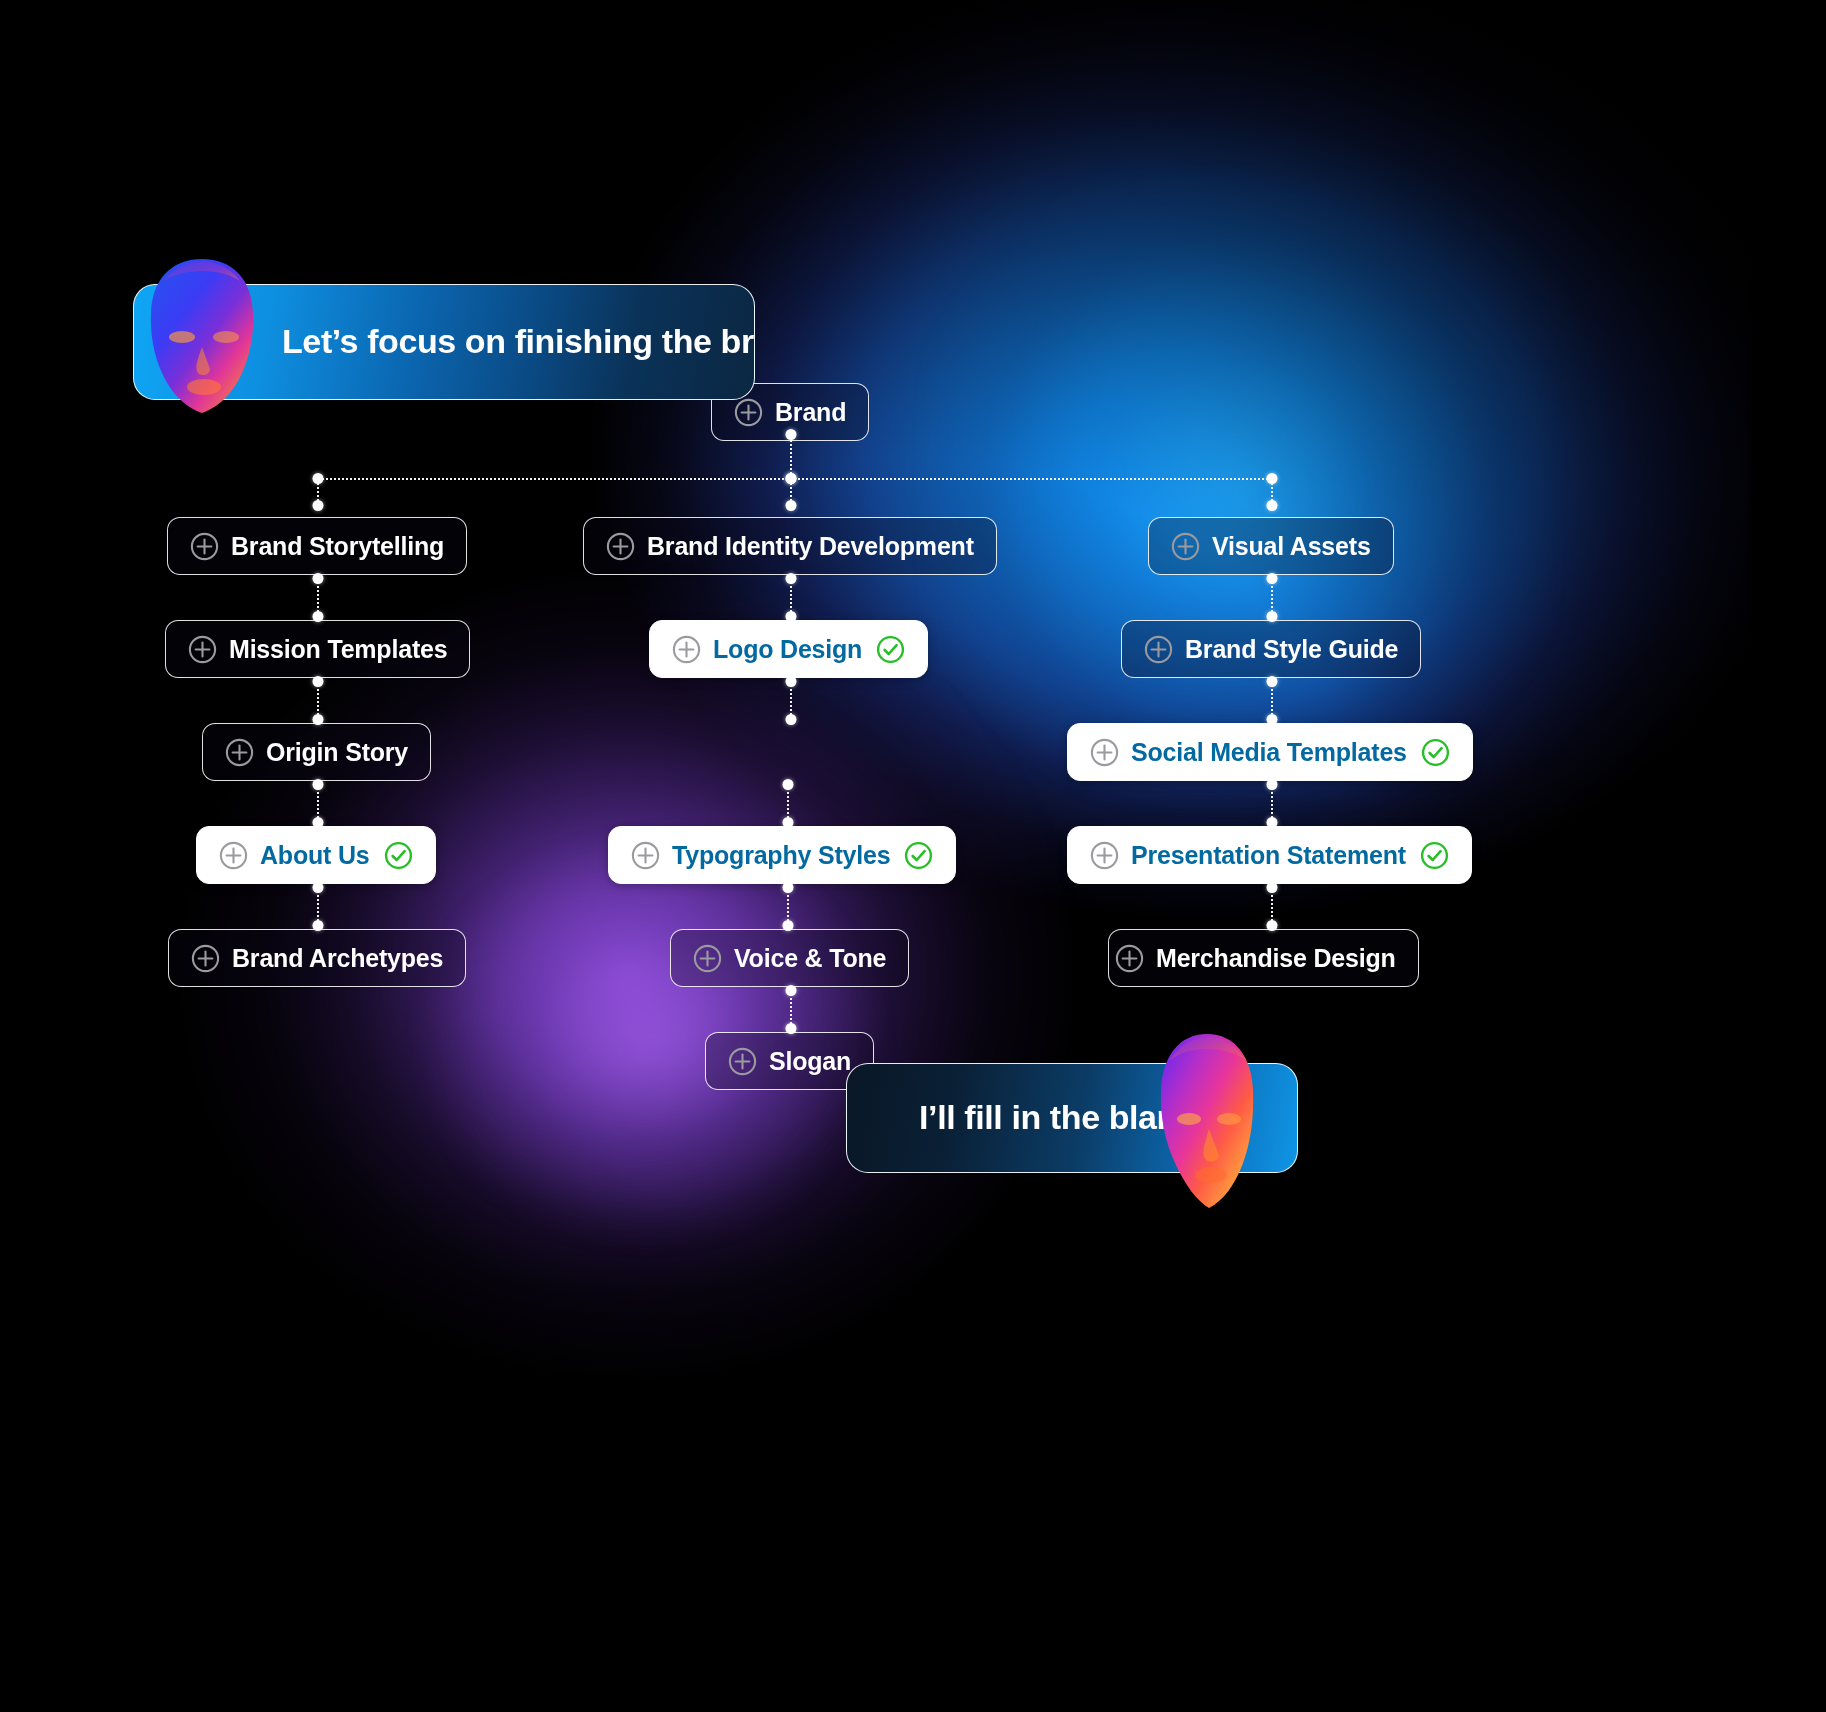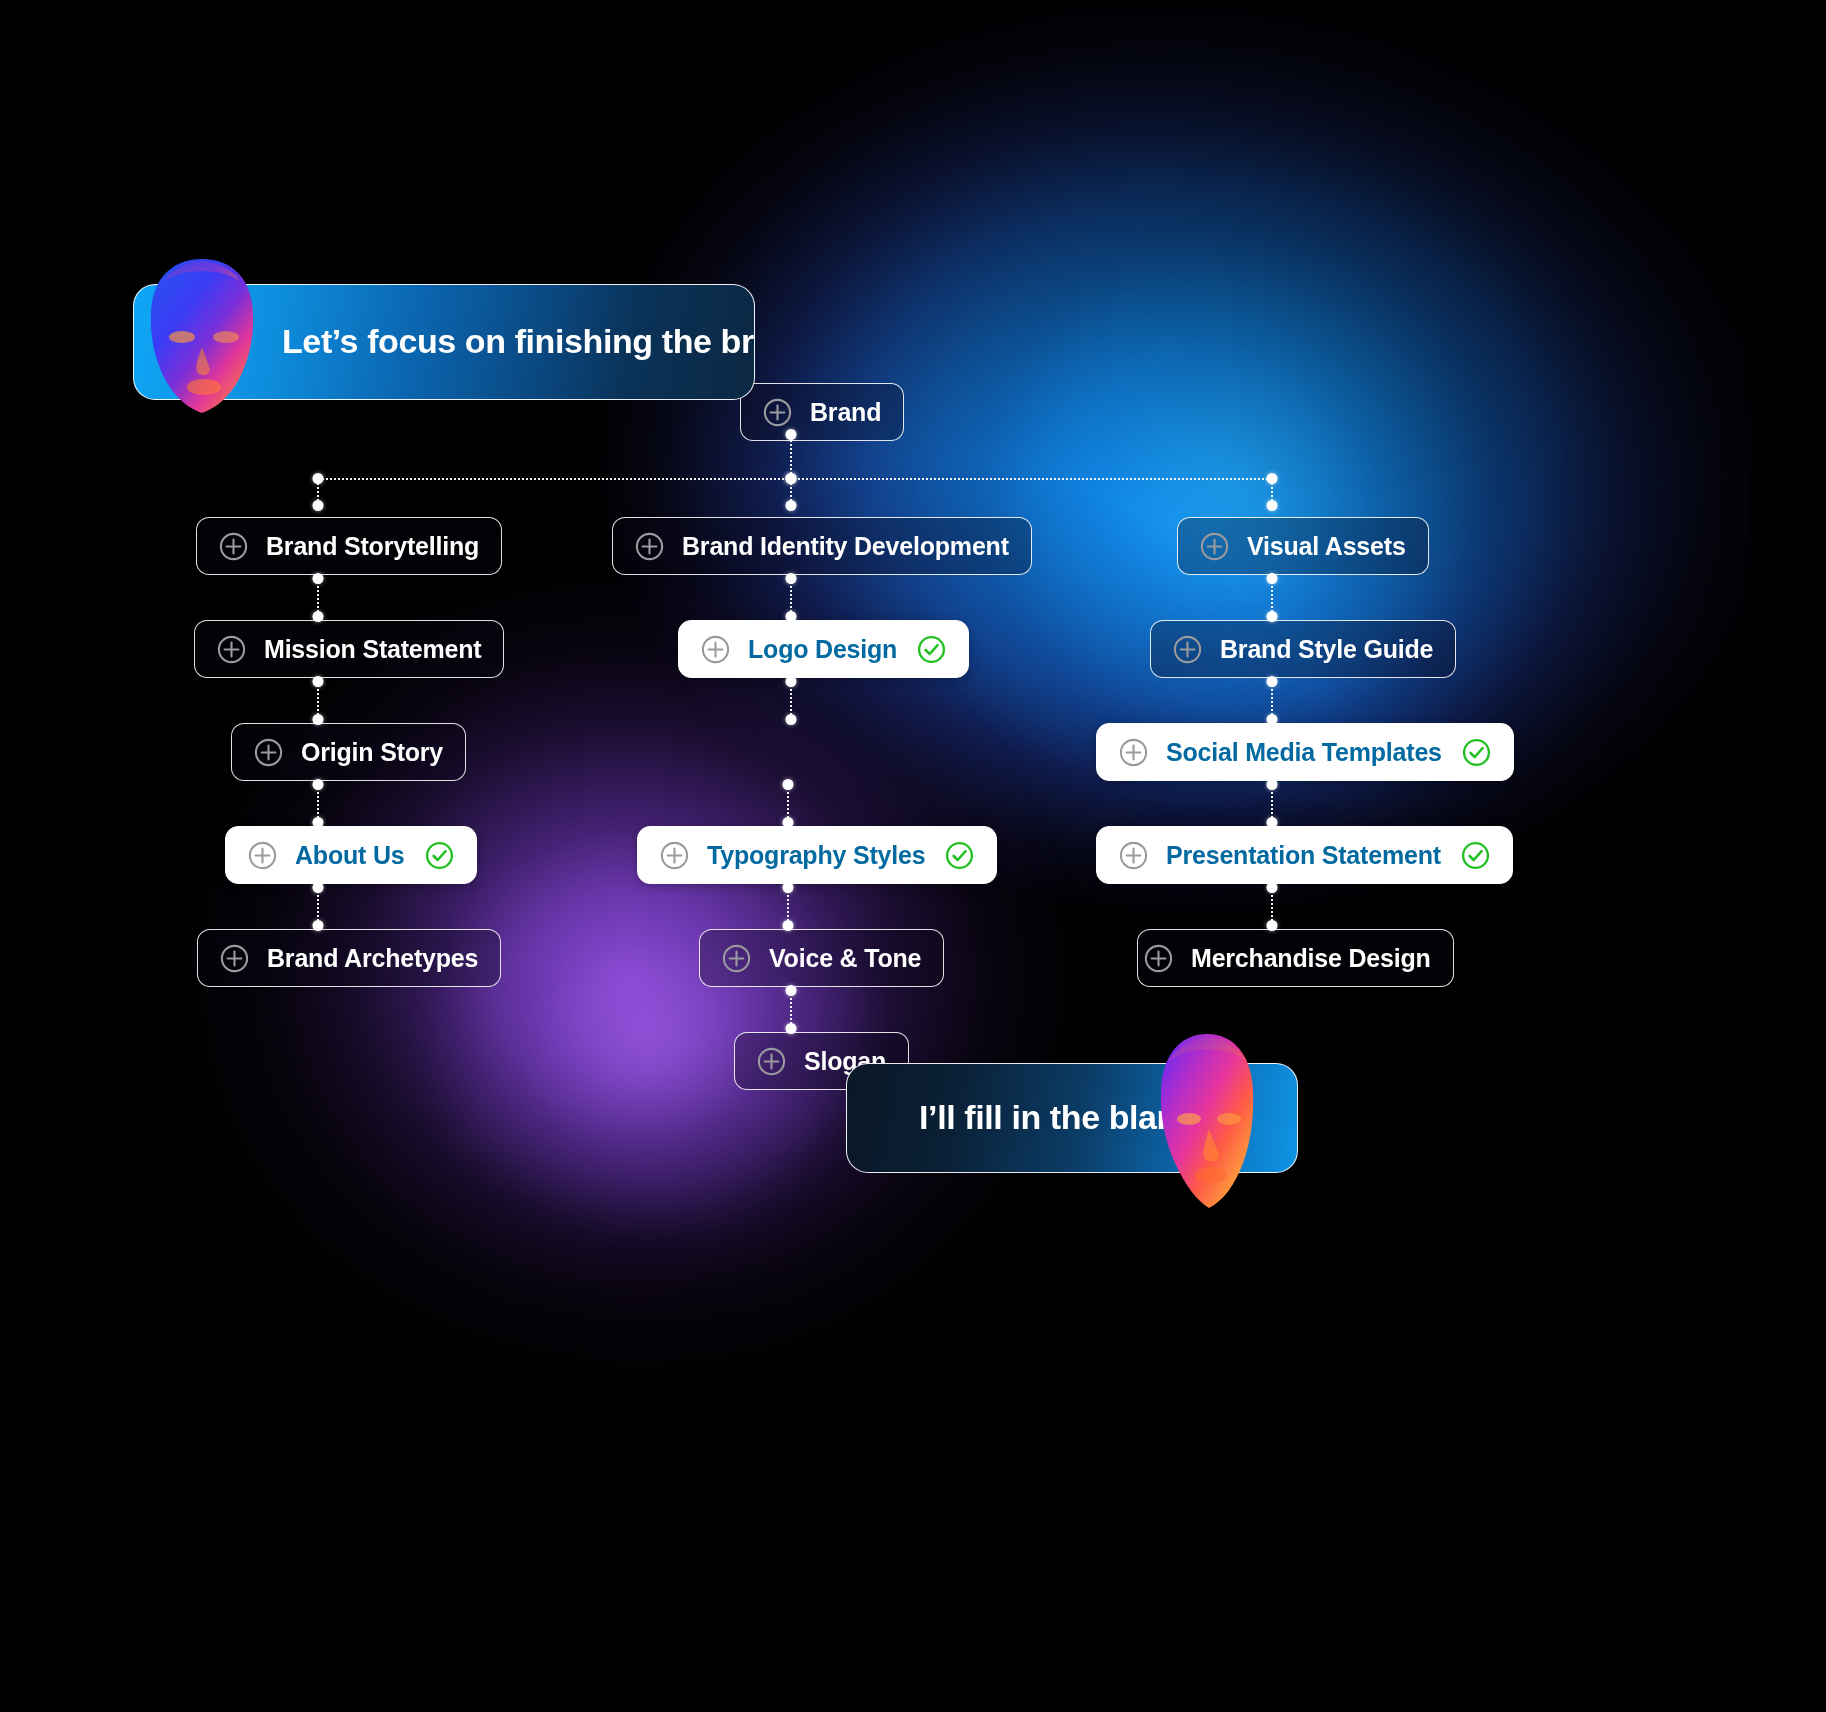--- a/index.html
+++ b/index.html
@@ -46,23 +46,22 @@
 
   
   #canvas{position:absolute;inset:0;}
 
   
   .node{
     position:absolute;display:flex;align-items:center;
     height:58px;box-sizing:border-box;
     border-radius:13px;
     padding:0 22px;
-    gap:18px;
+    gap:12px;
     white-space:nowrap;
-    margin-left:29px;
   }
   .node.pending{
     border:1.6px solid rgba(255,255,255,0.88);
     background:rgba(10,8,22,0.30);
     color:#ffffff;
   }
   .node.done{
     border:1.6px solid #ffffff;
     background:#ffffff;
     color:#0b0b0f;
@@ -172,21 +171,21 @@
         <line x1="7.6" y1="14.5" x2="21.4" y2="14.5" stroke="#9a9a9f" stroke-width="2.1" stroke-linecap="round"></line>
       </svg>
       <span class="label">Brand Storytelling</span>
     </div>
     <div class="node pending" style="top: 620px; visibility: visible; left: 165px;">
       <svg class="plus-icon" viewBox="0 0 29 29">
         <circle cx="14.5" cy="14.5" r="12.6" fill="none" stroke="#9a9a9f" stroke-width="2.1"></circle>
         <line x1="14.5" y1="7.6" x2="14.5" y2="21.4" stroke="#9a9a9f" stroke-width="2.1" stroke-linecap="round"></line>
         <line x1="7.6" y1="14.5" x2="21.4" y2="14.5" stroke="#9a9a9f" stroke-width="2.1" stroke-linecap="round"></line>
       </svg>
-      <span class="label">Mission Statement</span>
+      <span class="label">Mission Templates</span>
     </div>
     <div class="vconn" style="left: 308px; top: 573px; width: 20px; height: 49px;">
       <div class="dline" style="top:6px;height:37px;"></div>
       <div class="dot" style="top:0px;"></div>
       <div class="dot" style="top:38px;"></div>
     </div>
     <div class="node pending" style="top: 723px; visibility: visible; left: 202px;">
       <svg class="plus-icon" viewBox="0 0 29 29">
         <circle cx="14.5" cy="14.5" r="12.6" fill="none" stroke="#9a9a9f" stroke-width="2.1"></circle>
         <line x1="14.5" y1="7.6" x2="14.5" y2="21.4" stroke="#9a9a9f" stroke-width="2.1" stroke-linecap="round"></line>

